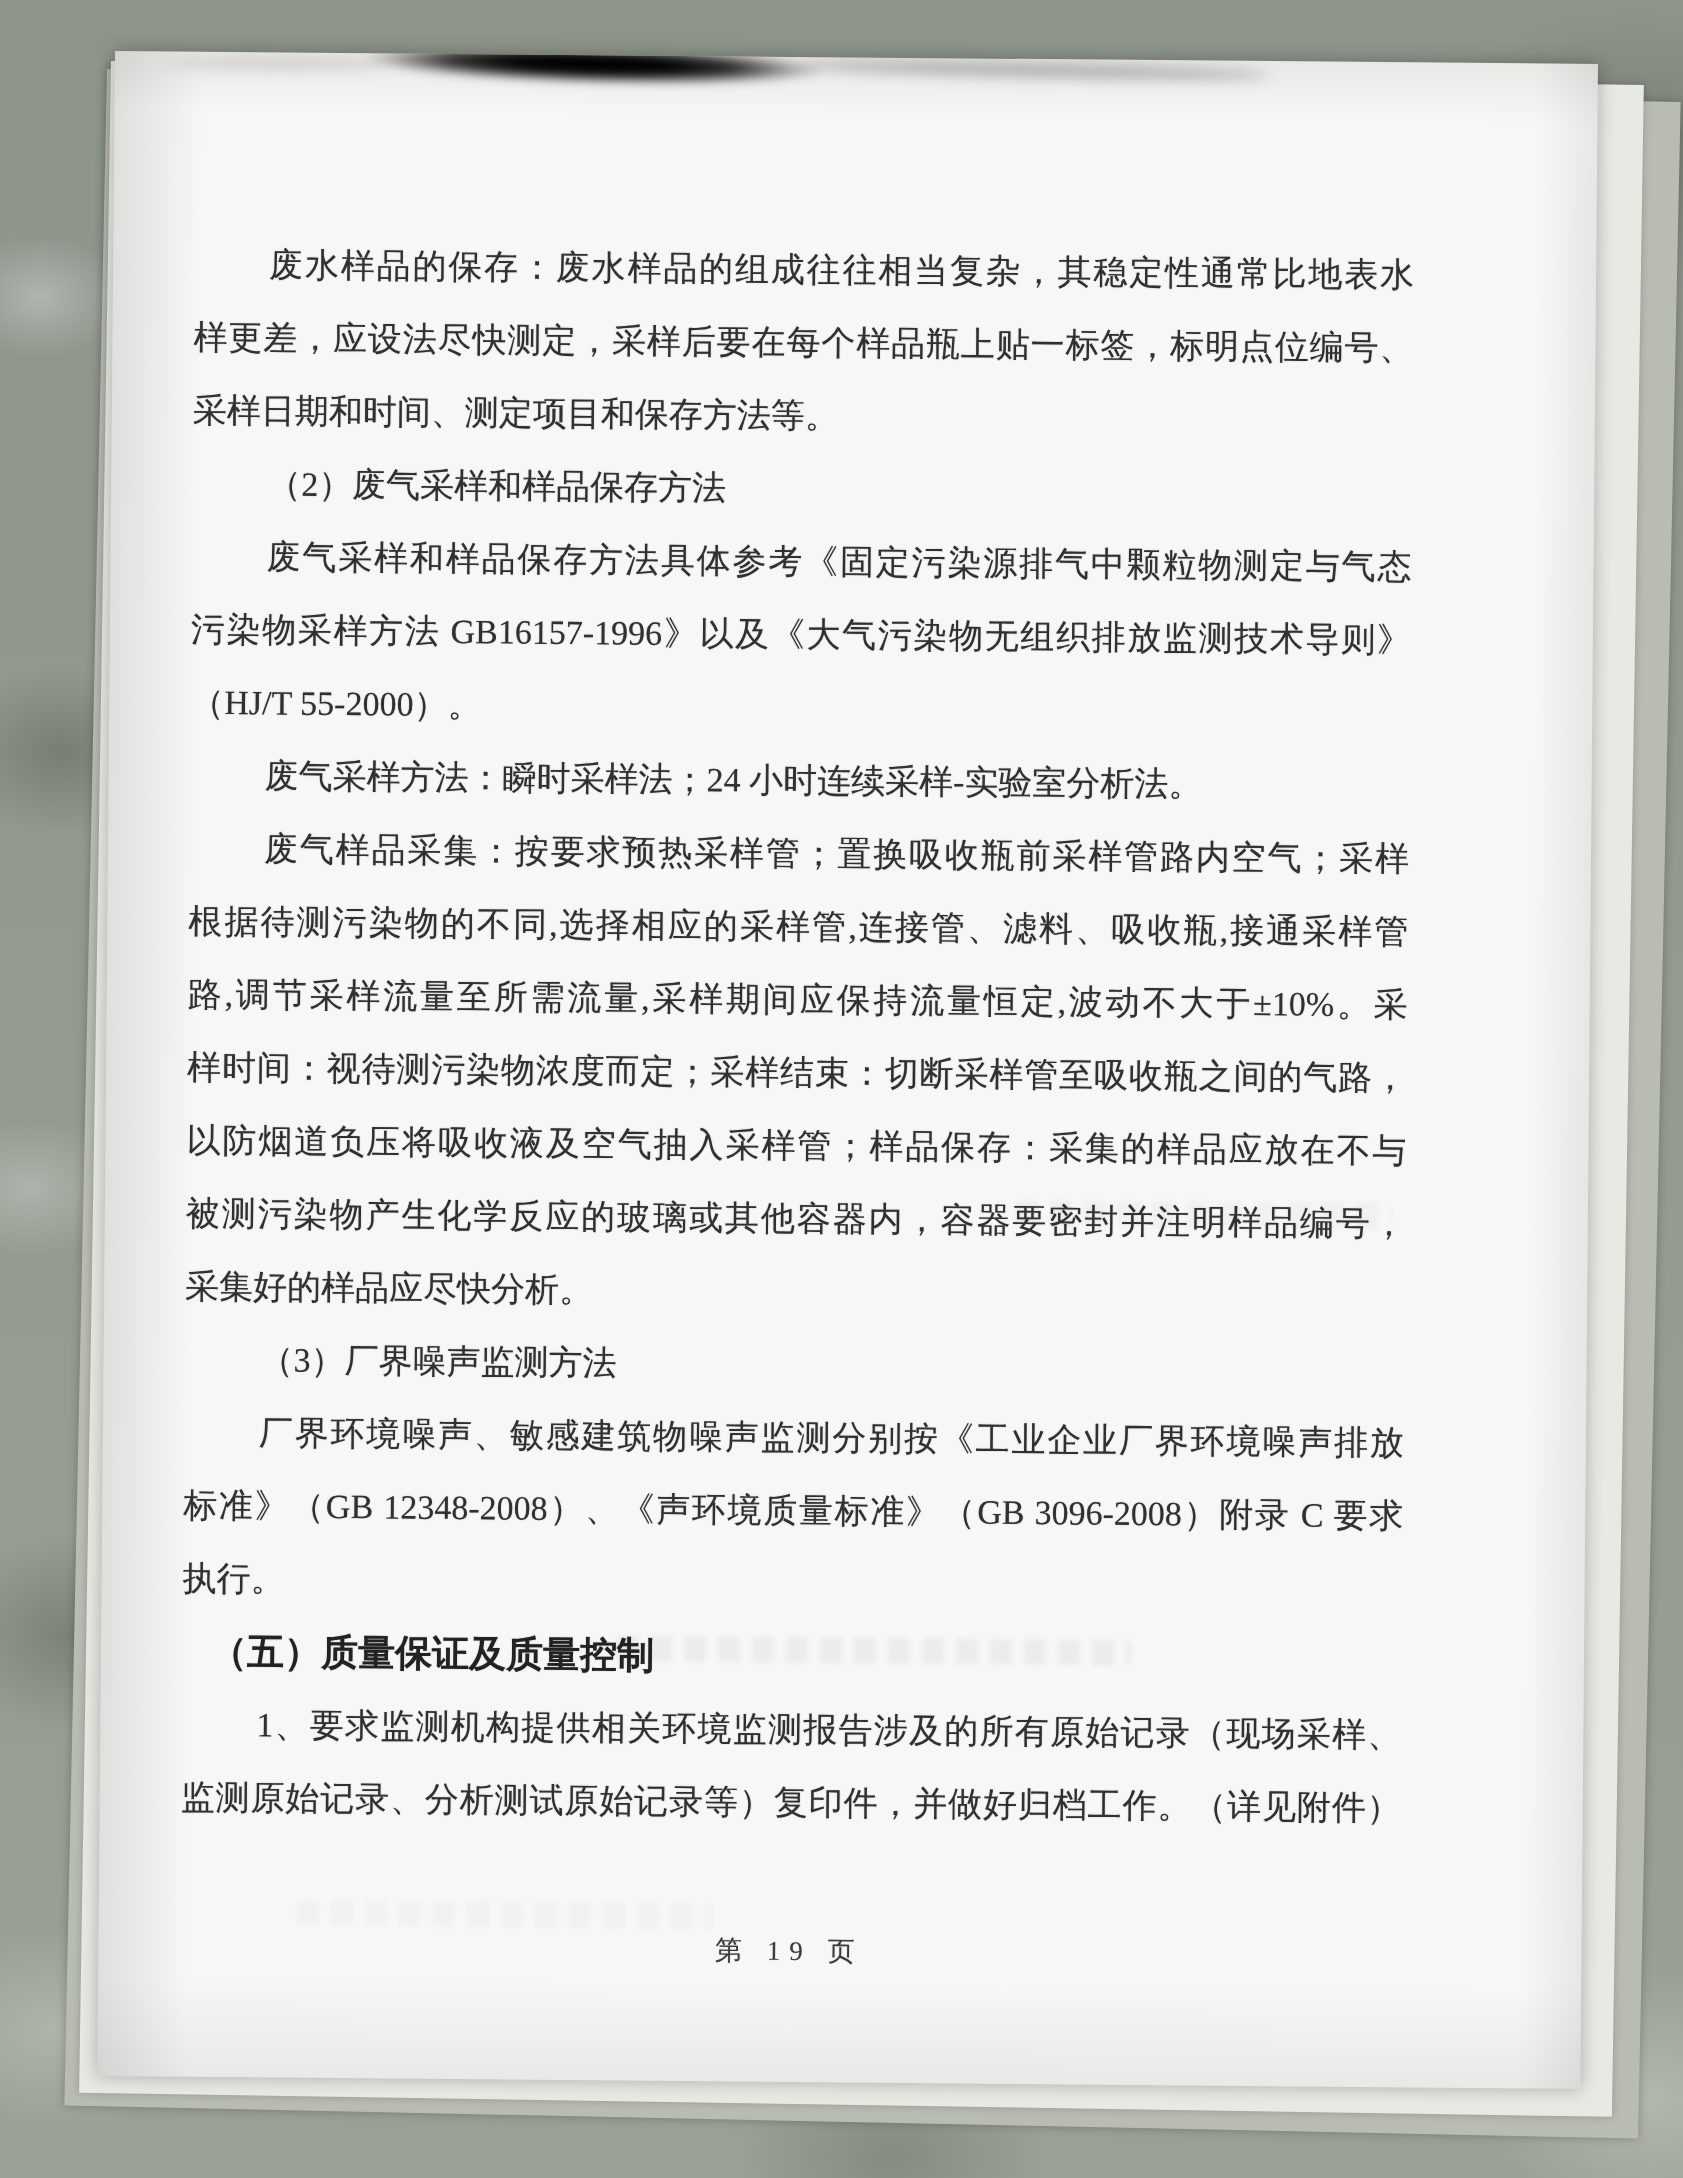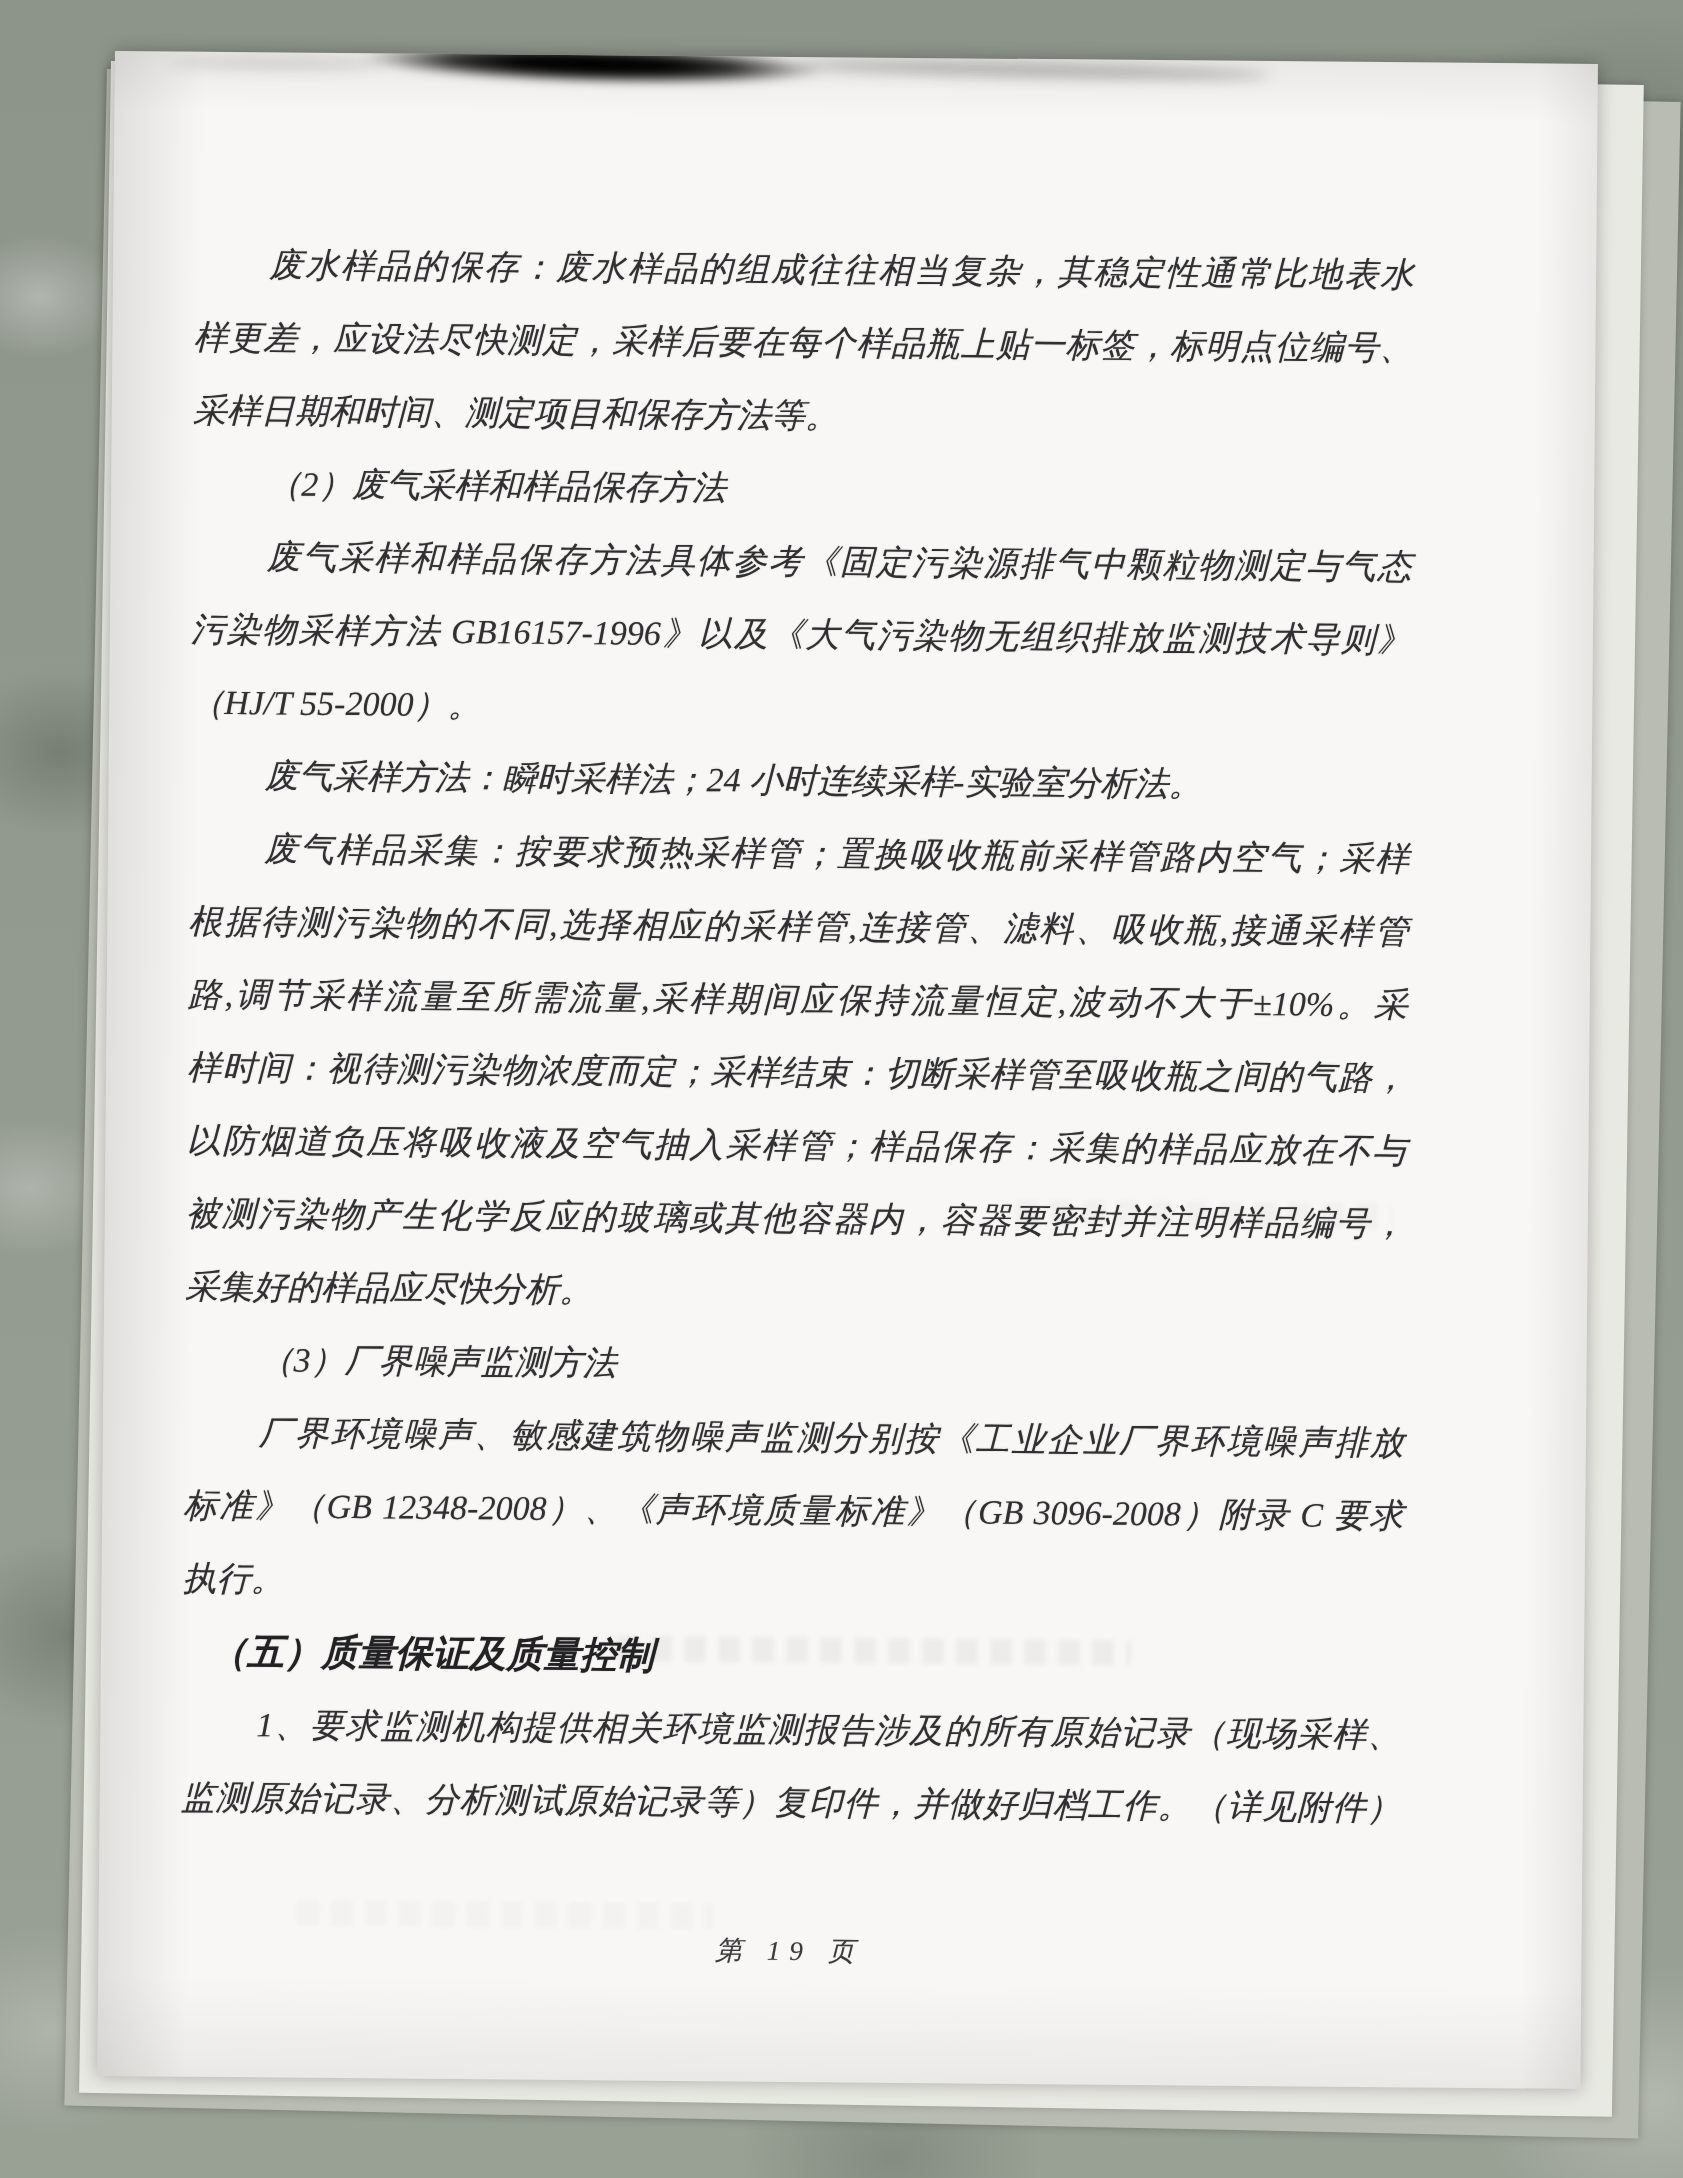--- a/index.html
+++ b/index.html
@@ -12,21 +12,20 @@
     background-image:
       radial-gradient(119px 89px at 40px 297px, rgba(255,255,255,.30), transparent 70%),
       radial-gradient(158px 119px at 61px 752px, rgba(58,68,56,.30), transparent 70%),
       radial-gradient(139px 99px at 30px 1188px, rgba(255,255,255,.25), transparent 70%),
       radial-gradient(178px 139px at 69px 1634px, rgba(52,62,52,.28), transparent 70%),
       radial-gradient(198px 149px at 50px 2030px, rgba(255,255,255,.22), transparent 70%),
       radial-gradient(297px 198px at 1634px 149px, rgba(58,68,56,.25), transparent 70%),
       radial-gradient(257px 188px at 1653px 2099px, rgba(255,255,255,.25), transparent 70%),
       radial-gradient(218px 158px at 891px 2158px, rgba(50,60,50,.20), transparent 70%),
       linear-gradient(180deg,#8d948a,#99a094);
-    font-style: italic;
   }
   .sheet{position:absolute;transform-origin:top left;}
   .sheet-3{left:107px;top:69px;width:1574px;height:2037px;background:#b9bcb2;transform:rotate(1.2deg);
            box-shadow:0 0 10px rgba(0,0,0,.25);}
   .sheet-2{left:111px;top:61px;width:1533px;height:2032px;background:#e9e9e4;transform:rotate(0.9deg);
            box-shadow:0 0 8px rgba(0,0,0,.2);}
   .paper{
     position:absolute;left:115px;top:51px;width:1483px;height:2025px;
     transform:rotate(0.5deg);transform-origin:top left;
     overflow:hidden;

